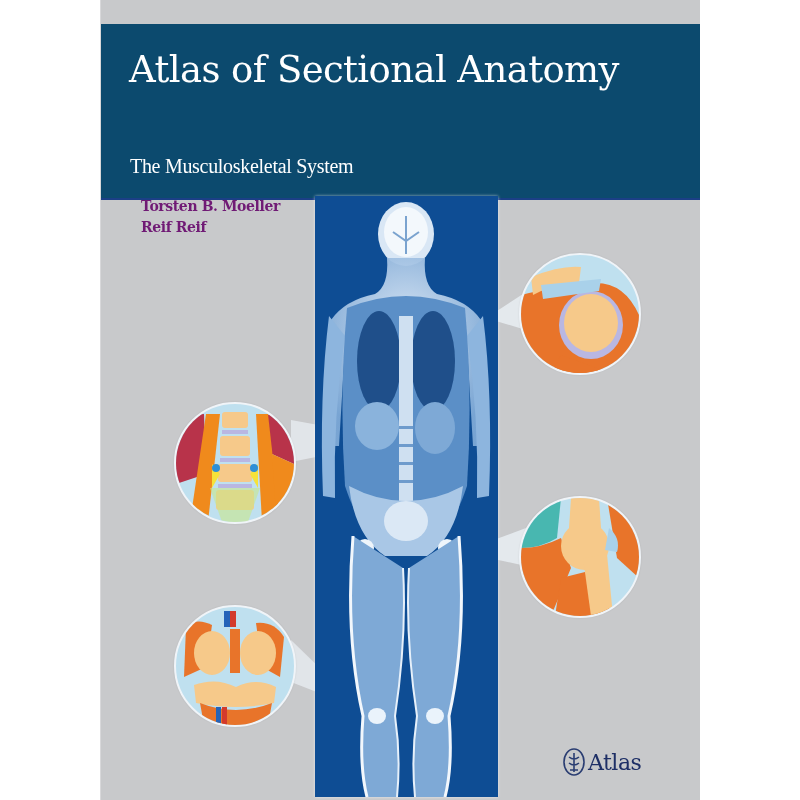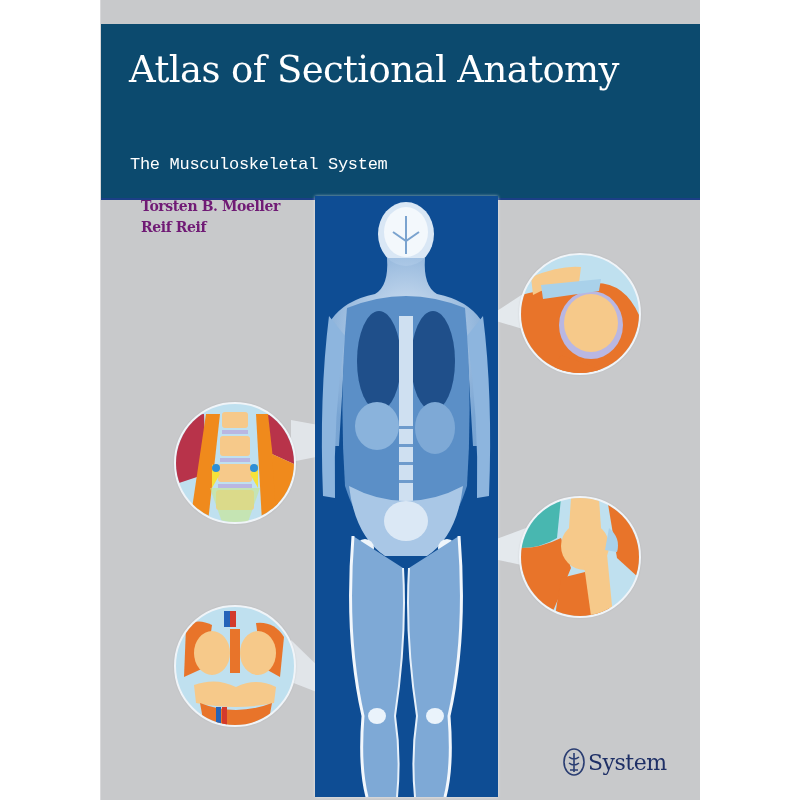--- a/index.html
+++ b/index.html
@@ -1,20 +1,20 @@
 <!DOCTYPE html>
 <html><head>
   <meta charset="utf-8">
   <style>
     html, body { margin:0; padding:0; background:#ffffff; }
     body { width:800px; height:800px; position:relative; overflow:hidden; font-family:"DejaVu Serif", serif; }
     .cover { position:absolute; left:100px; top:0; width:599px; height:800px; background:#c8c9cb; overflow:hidden; border-left:1px solid #d8d8da; }
     .band { position:absolute; left:0; top:0; width:608px; height:174px; background:#0c4a6e; border-bottom:2px solid #1b3f86;margin-top:24px; }
     .title { position:absolute; left:28px; top:24px; color:#ffffff; font-family:"DejaVu Serif", serif; font-size:37px; letter-spacing:-0.6px; white-space:nowrap; }
-    .subtitle { position:absolute; left:29px; top:131px; color:#ffffff; font-family:Liberation Mono, monospace; font-size:17px; letter-spacing:-0.3px; white-space:nowrap; }
+    .subtitle { position:absolute; left:29px; top:131px; color:#ffffff; font-family:Liberation Serif, serif; font-size:20px; letter-spacing:-0.3px; white-space:nowrap; }
     .authors { position:absolute; left:40px; top:196px; color:#701a75; font-family:"DejaVu Serif", serif; font-size:14px; font-weight:bold; line-height:21px; letter-spacing:-0.4px; }
     .strip { position:absolute; left:214px; top:196px; width:183px; height:601px; background:#0e4d94; box-shadow:0 0 3px rgba(255,255,255,.6); }
     .strip svg { display:block; }
     .beam { position:absolute; }
     .inset { position:absolute; border-radius:50%; overflow:hidden; border:2px solid #f0f4f8; box-shadow:0 0 2px rgba(0,0,0,.1); }
     .publisher { position:absolute; left:462px; top:748px; display:flex; align-items:center; gap:3px; }
     .pub-logo { width:22px; height:28px; }
     .pub-name { color:#1e2f66; font-family:"DejaVu Serif", serif; font-size:22px; letter-spacing:-0.5px; }
   </style>
 </head>
@@ -149,16 +149,16 @@
       <rect x="40" y="100" width="5" height="18" fill="#2563b8"></rect>
       <rect x="46" y="100" width="5" height="18" fill="#d33a2c"></rect>
     </svg>
   </div>
 
   <div class="publisher">
     <svg class="pub-logo" viewBox="0 0 22 28">
       <ellipse cx="11" cy="14" rx="10" ry="13" fill="none" stroke="#2a3d72" stroke-width="1.6"></ellipse>
       <path d="M11 5 L11 24 M6 9 Q11 13 16 9 M6 15 Q11 19 16 15 M7 22 L15 22" stroke="#2a3d72" stroke-width="1.6" fill="none"></path>
     </svg>
-    <span class="pub-name">System</span>
+    <span class="pub-name">Atlas</span>
   </div>
 
 </div>
 
 </body></html>

